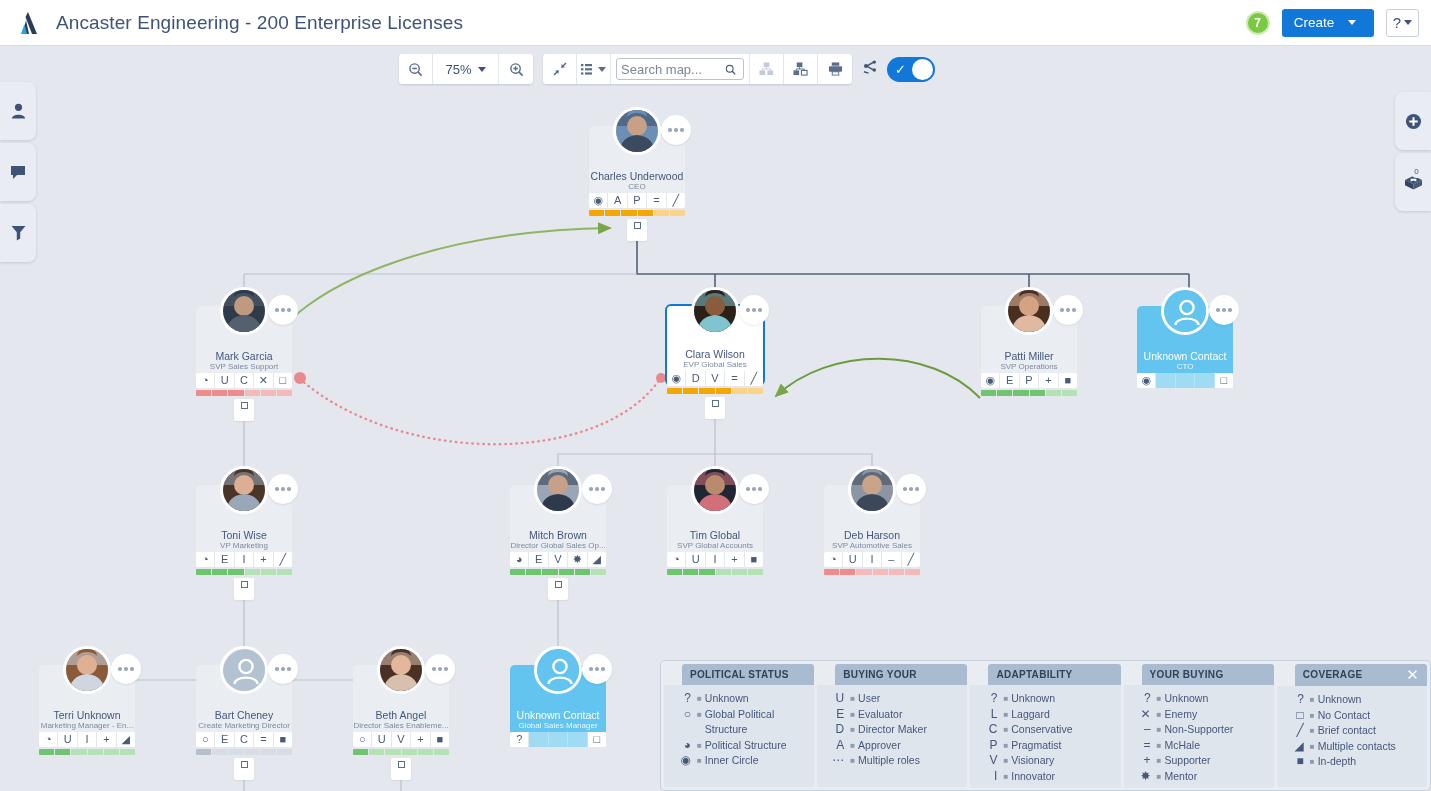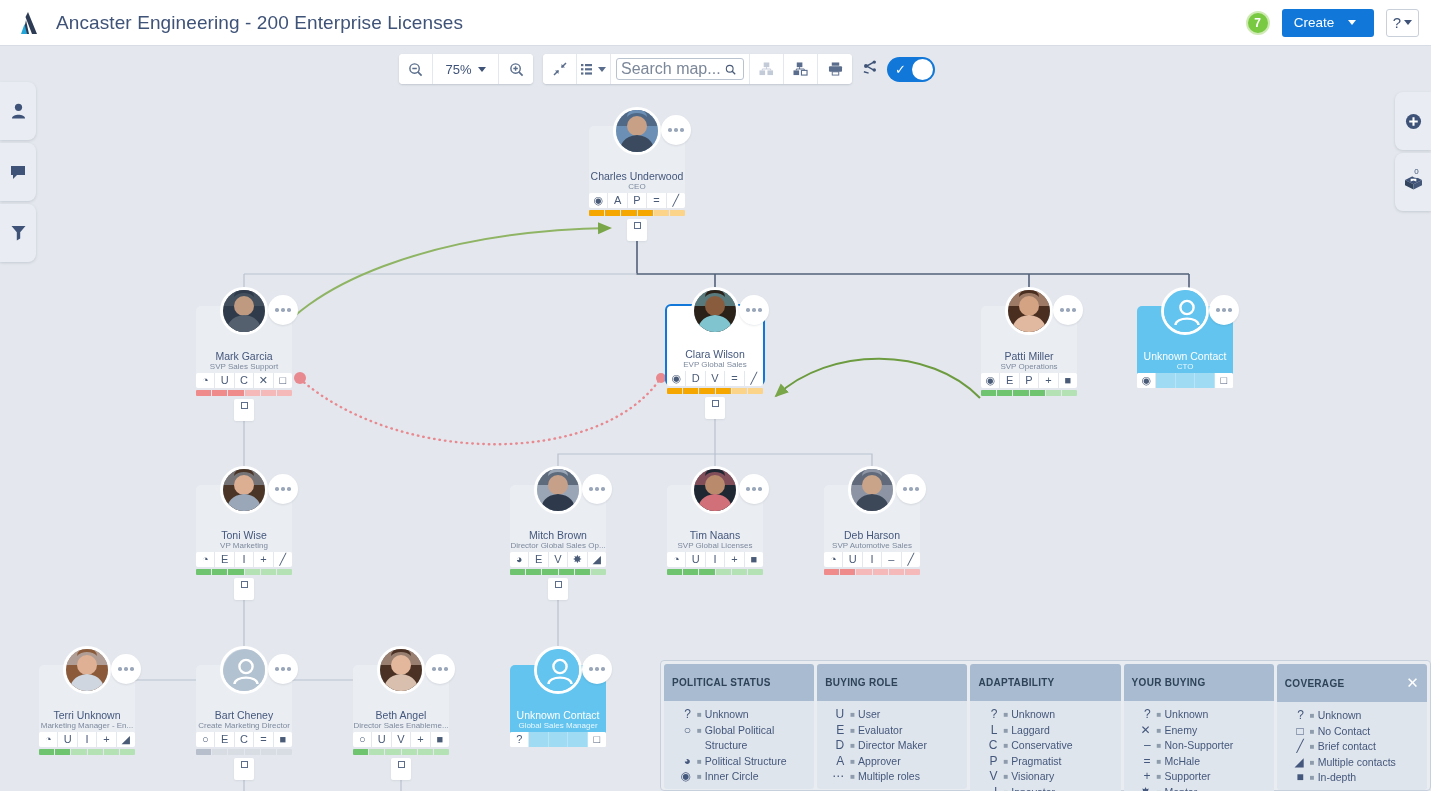--- a/index.html
+++ b/index.html
@@ -51,21 +51,21 @@
     min-width:34px; height:30px; display:flex; align-items:center; justify-content:center;
     border-right:1px solid #e3e7ee; color:#5a6d8c; cursor:pointer; background:#fff; font-size:13px;
   }
   .tbtn:last-child{ border-right:none; }
   #zoomlevel{ min-width:66px; gap:6px; color:#3f5378; font-size:13px; }
   #searchwrap{
     display:flex;align-items:center;border:1px solid #b9c2cf;border-radius:3px;
     height:22px;background:#fff;margin:0 2px;padding:0 4px;width:128px;
   }
   #searchwrap input{
-    border:none;outline:none;font-size:16px;font-family:inherit;color:#4d7c0f;width:104px;background:transparent;
+    border:none;outline:none;font-size:13px;font-family:inherit;color:#4d7c0f;width:104px;background:transparent;
   }
   #searchwrap input::placeholder{ color:#7b8799; }
   .toggle{
     width:48px;height:25px;border-radius:13px;background:#1177d8;position:relative;cursor:pointer;
     display:flex;align-items:center;
   }
   .toggle .knob{ position:absolute;right:2px;width:21px;height:21px;border-radius:50%;background:#fff; }
   .toggle .chk{ position:absolute;left:8px;color:#fff;font-size:13px;line-height:1; }
 
   
@@ -140,21 +140,21 @@
 
   
   #legend{
     position:absolute; left:660px; top:614px; width:771px; height:131px;
     background:#e9edf2; border:1px solid #c6d0dd; border-radius:4px;
     display:flex; padding:3px; gap:3px; z-index:35;
   }
   .lcol{ flex:1; display:flex; flex-direction:column; }
   .lhead{
     background:#a8bbd0; color:#2e4258; font-size:10px; font-weight:bold; letter-spacing:.3px;
-    padding:13px 8px; border-radius:3px 3px 0 0; display:flex; align-items:flex-end;
+    padding:5px 8px; border-radius:3px 3px 0 0; display:flex; align-items:flex-start;margin-left:18px;
   }
   .lhead .x{ margin-left:auto; font-size:15px; color:#fff; cursor:pointer; line-height:.8; font-weight:normal; }
   .lbody{ background:#dfe5ec; border-radius:0 0 3px 3px; flex:1; padding:6px 4px 4px 4px; }
   .lrow{ display:flex; align-items:flex-start; font-size:10.5px; color:#44577c; line-height:15.5px; }
   .lsym{ width:26px; text-align:right; padding-right:3px; flex:none; color:#44577c; font-size:12px; }
   .leq{ color:#8d9bad; padding:0 3px; font-size:8px; line-height:15.5px; }
   .ltxt{ flex:1; }
 </style>
 </head>
 <body>
@@ -607,22 +607,22 @@
             <circle cx="21" cy="16" r="10" fill="#b98a6b"></circle>
             <path d="M21 25 C8 26 4 34 4 42 L38 42 C38 34 34 26 21 25 z" fill="#d2707a"></path>
             <path d="M11 7 a10 8 0 0 1 20 0 a12 9 0 0 0 -20 0 z" fill="#1f2733"></path>
           </svg>
         </div>
         <div class="dots">
           <i></i>
           <i></i>
           <i></i>
         </div>
-        <div class="nm">Tim Naans</div>
-        <div class="ttl">SVP Global Licenses</div>
+        <div class="nm">Tim Global</div>
+        <div class="ttl">SVP Global Accounts</div>
         <div class="icons">
           <span>◔</span>
           <span>U</span>
           <span>I</span>
           <span>+</span>
           <span>■</span>
         </div>
         <div class="bars">
           <i style="background: rgb(111, 196, 111);"></i>
           <i style="background: rgb(111, 196, 111);"></i>
@@ -822,21 +822,21 @@
         <div class="lrow">
             <span class="lsym">◉</span>
             <span class="leq">■</span>
             <span class="ltxt">Inner Circle</span>
           </div>
       </div>
     </div>
 
     <div class="lcol">
       <div class="lhead">
-          <span>BUYING ROLE</span>
+          <span>BUYING YOUR</span>
         </div>
       <div class="lbody">
         <div class="lrow">
             <span class="lsym">U</span>
             <span class="leq">■</span>
             <span class="ltxt">User</span>
           </div>
         <div class="lrow">
             <span class="lsym">E</span>
             <span class="leq">■</span>

